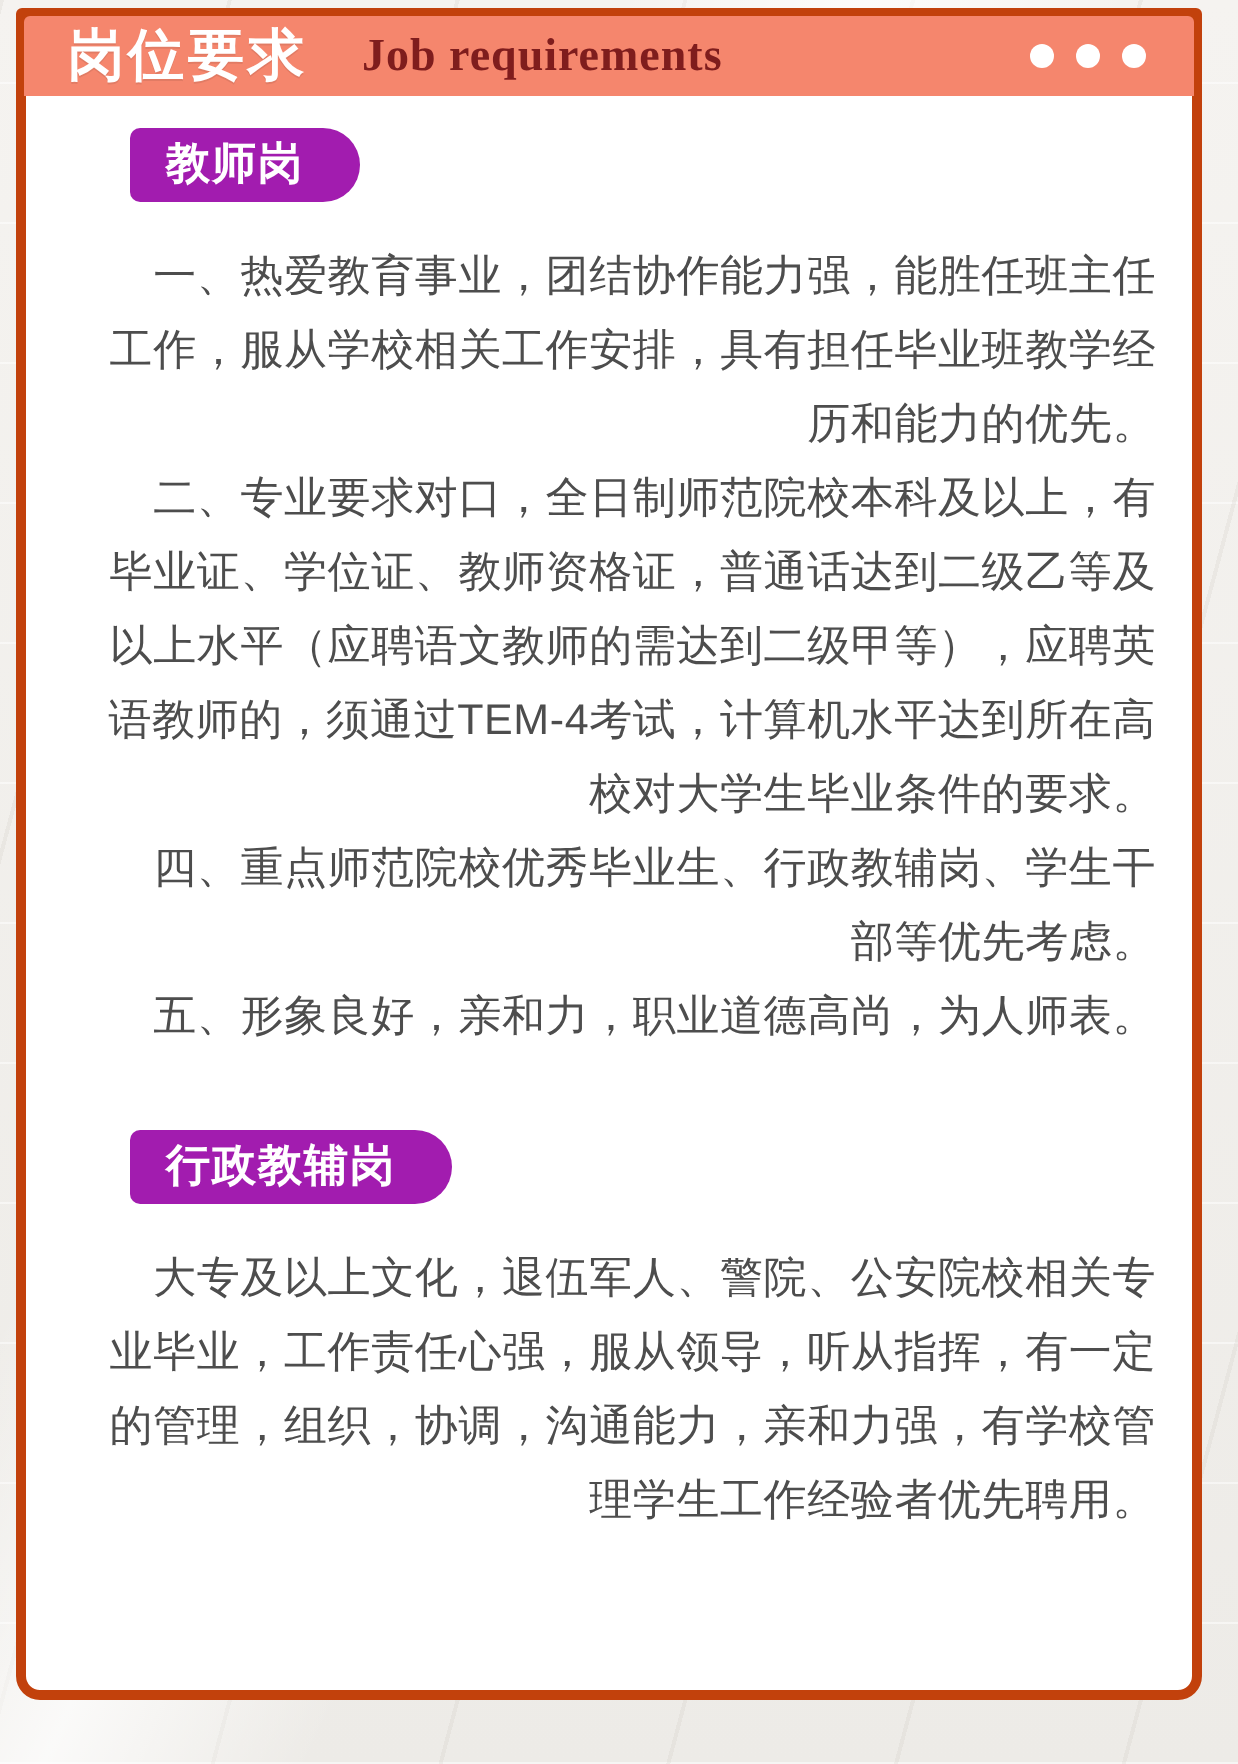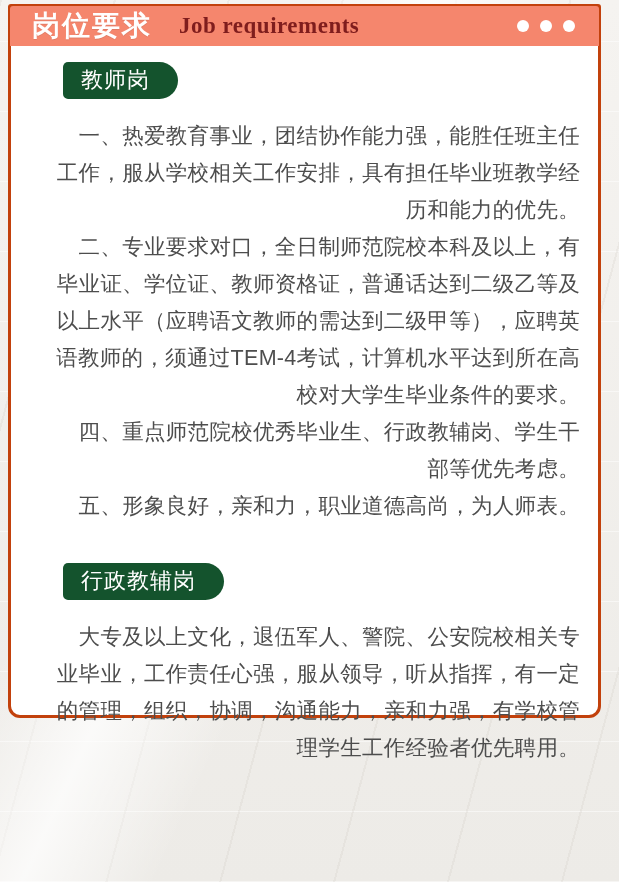--- a/index.html
+++ b/index.html
@@ -7,43 +7,43 @@
     width:619px;height:882px;position:relative;overflow:hidden;
     font-family:"Liberation Sans", sans-serif;
     background-color:#f3f1ee;
     background-image:
       linear-gradient(115deg, rgba(255,255,255,0) 30%, rgba(255,255,255,.75) 42%, rgba(255,255,255,0) 55%),
       repeating-linear-gradient(105deg, rgba(205,200,192,.22) 0 2px, rgba(0,0,0,0) 2px 110px),
       repeating-linear-gradient(0deg, rgba(255,255,255,.5) 0 1px, rgba(0,0,0,0) 1px 70px),
       linear-gradient(#f5f3f0, #edebe7);
   }
   .card{
-    position:absolute;left:8px;top:4px;width:593px;height:714px;
+    position:absolute;left:8px;top:4px;width:593px;height:846px;
     box-sizing:border-box;background:#ffffff;
-    border:3px solid #c2410c;border-radius:3px 3px 12px 12px;
+    border:5px solid #c2410c;border-radius:3px 3px 12px 12px;
   }
   .header{
     height:40px;margin:-1px -1px 0 -1px;border-radius:3px 3px 0 0;
     background:#f5866d;display:flex;align-items:center;
     padding:0 24px 0 22px;box-shadow:0 1px 0 #e2english, inset 0 -1px 0 rgba(0,0,0,.06);
   }
   .title-cn{
     color:#fff;font-size:28px;font-weight:900;letter-spacing:2px;
     text-shadow:0 1px 0 rgba(0,0,0,.08);
   }
   .title-en{
     color:#7f1d1d;font-family:"Liberation Serif", serif;font-weight:700;
     font-size:23px;margin-left:27px;letter-spacing:.5px;
   }
   .dots{margin-left:auto;display:flex;gap:11px;align-items:center;}
   .dots i{display:block;width:12px;height:12px;border-radius:50%;background:#ffffff;}
   .content{padding:16px 18px 0 27px;}
   .badge{
-    display:inline-block;background:#14532d;color:#ffffff;
-    font-size:22px;font-weight:400;letter-spacing:1px;
+    display:inline-block;background:#a21caf;color:#ffffff;
+    font-size:22px;font-weight:700;letter-spacing:1px;
     line-height:26px;padding:5px 28px 6px 18px;
     border-radius:6px 22px 22px 6px;
     margin:0 0 19px 25px;
   }
   .badge.second{margin-top:38px;}
   p.body-text{
     margin:0;color:#4d4d4d;font-size:21.5px;line-height:37px;
     text-indent:1.2em;letter-spacing:.3px;text-align:right;
   }
 </style>

